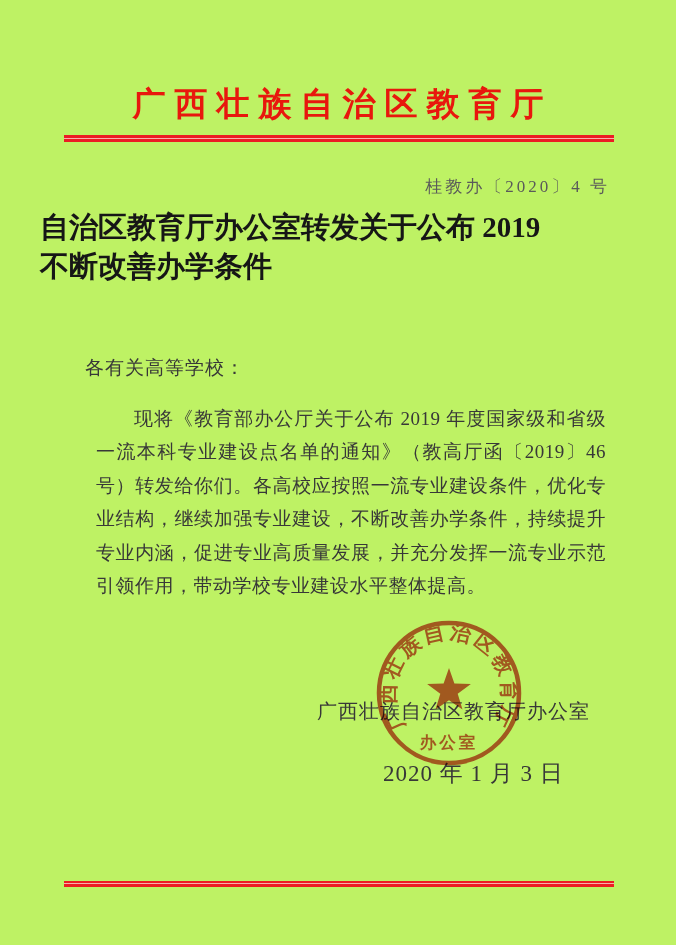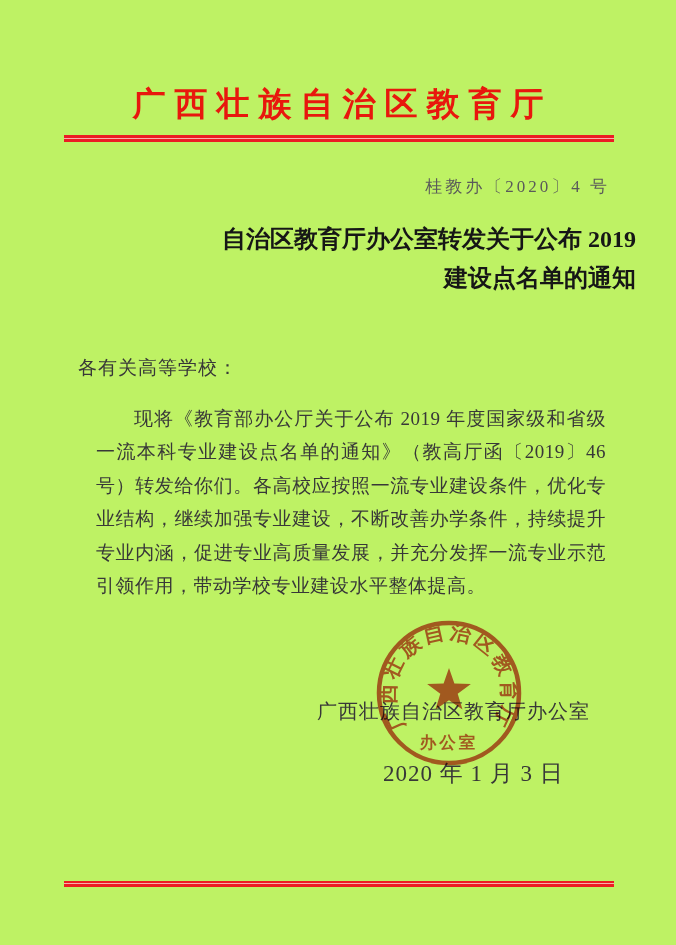--- a/index.html
+++ b/index.html
@@ -48,34 +48,34 @@
     right: 66px;
     font-size: 17px;
     letter-spacing: 3px;
     color: #5a5a5a;
     white-space: nowrap;
     margin-top: 24px;
   }
   
   .doc-title {
     position: absolute;
-    top: 220px;
+    top: 208px;
     left: 40px;
     width: 596px;
-    text-align: right;
-    font-size: 24px;
+    text-align: left;
+    font-size: 29px;
     line-height: 39px;
     font-weight: bold;
     color: #161616;
   }
   
   .salutation {
     position: absolute;
     top: 355px;
-    left: 78px;
+    left: 85px;
     font-size: 19px;
     color: #383838;
     letter-spacing: 1px;
   }
   .body-paragraph {
     position: absolute;
     top: 390px;
     left: 84px;
     width: 510px;
     font-size: 19px;
@@ -131,21 +131,21 @@
 <div class="page">
 
   <div class="letterhead">广西壮族自治区教育厅</div>
 
   <div class="red-rule top"></div>
 
   <div class="doc-number">桂教办〔2020〕4 号</div>
 
   <div class="doc-title">
     <div>自治区教育厅办公室转发关于公布 2019</div>
-    <div>建设点名单的通知</div>
+    <div>不断改善办学条件</div>
   </div>
 
   <div class="salutation">各有关高等学校：</div>
 
   <p class="body-paragraph">现将《教育部办公厅关于公布 2019 年度国家级和省级一流本科专业建设点名单的通知》（教高厅函〔2019〕46 号）转发给你们。各高校应按照一流专业建设条件，优化专业结构，继续加强专业建设，不断改善办学条件，持续提升专业内涵，促进专业高质量发展，并充分发挥一流专业示范引领作用，带动学校专业建设水平整体提高。</p>
 
   <div class="closing-signer">广西壮族自治区教育厅办公室</div>
   <div class="closing-date">2020 年 1 月 3 日</div>
 
   <svg class="seal" viewBox="0 0 152 152" aria-hidden="true">

